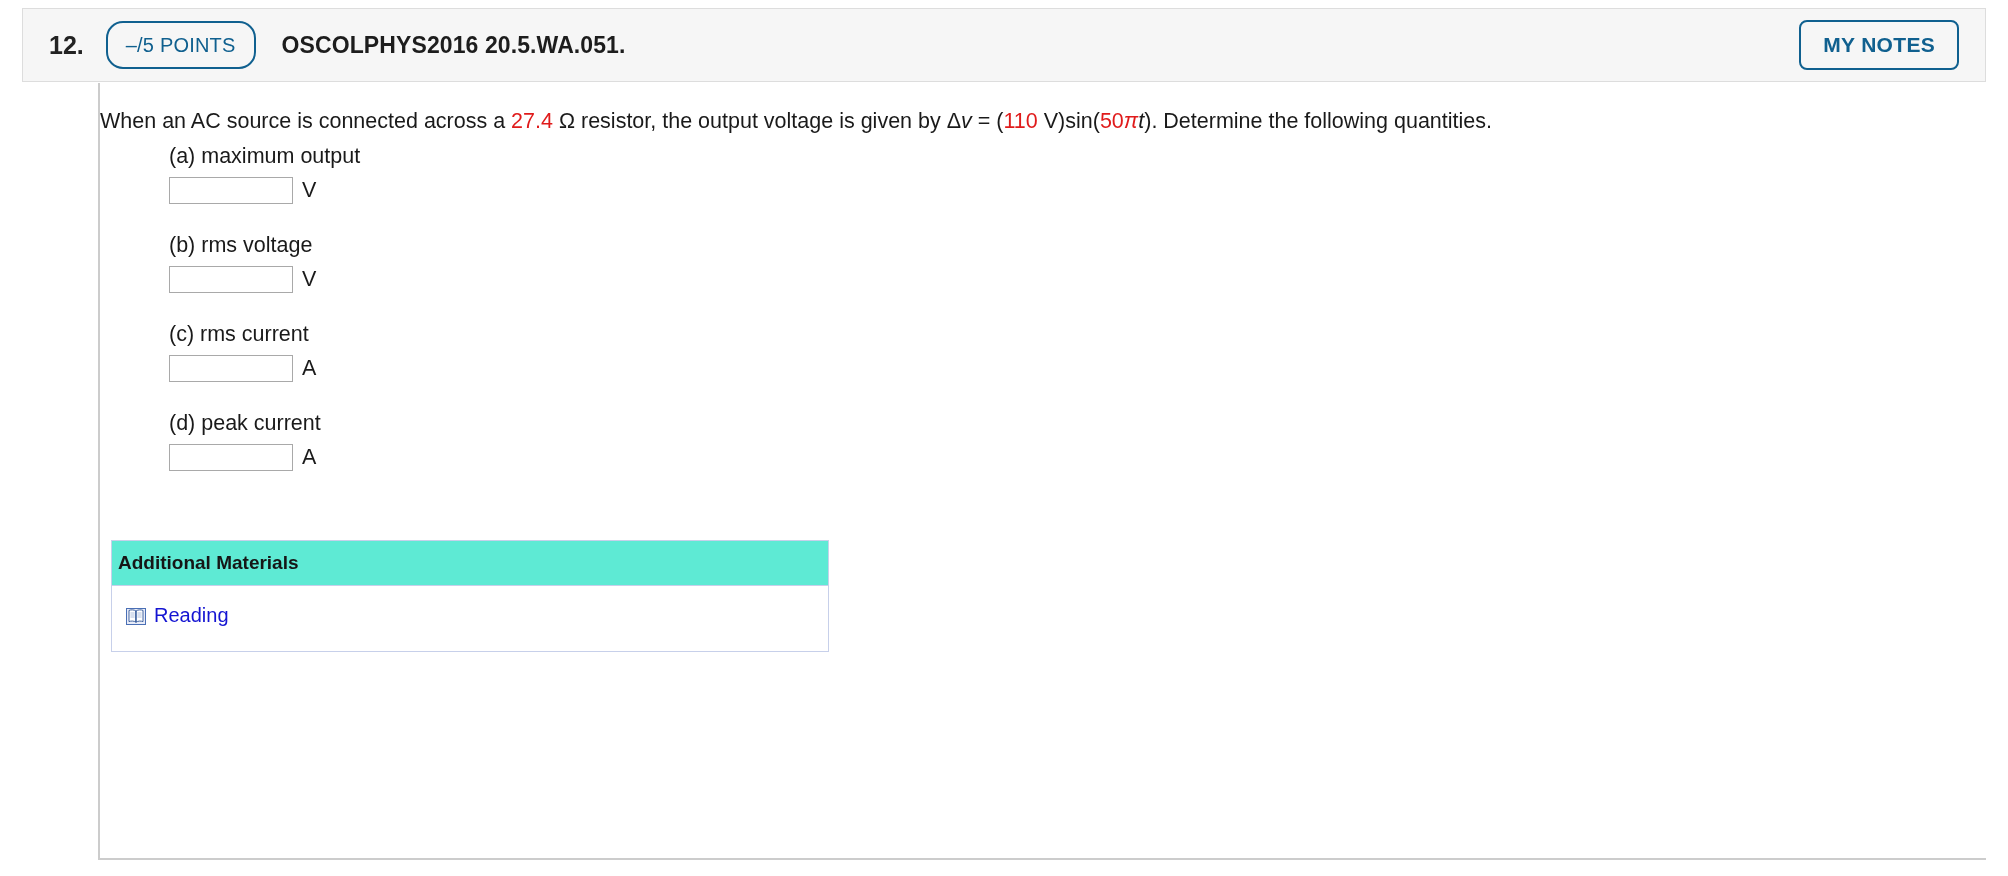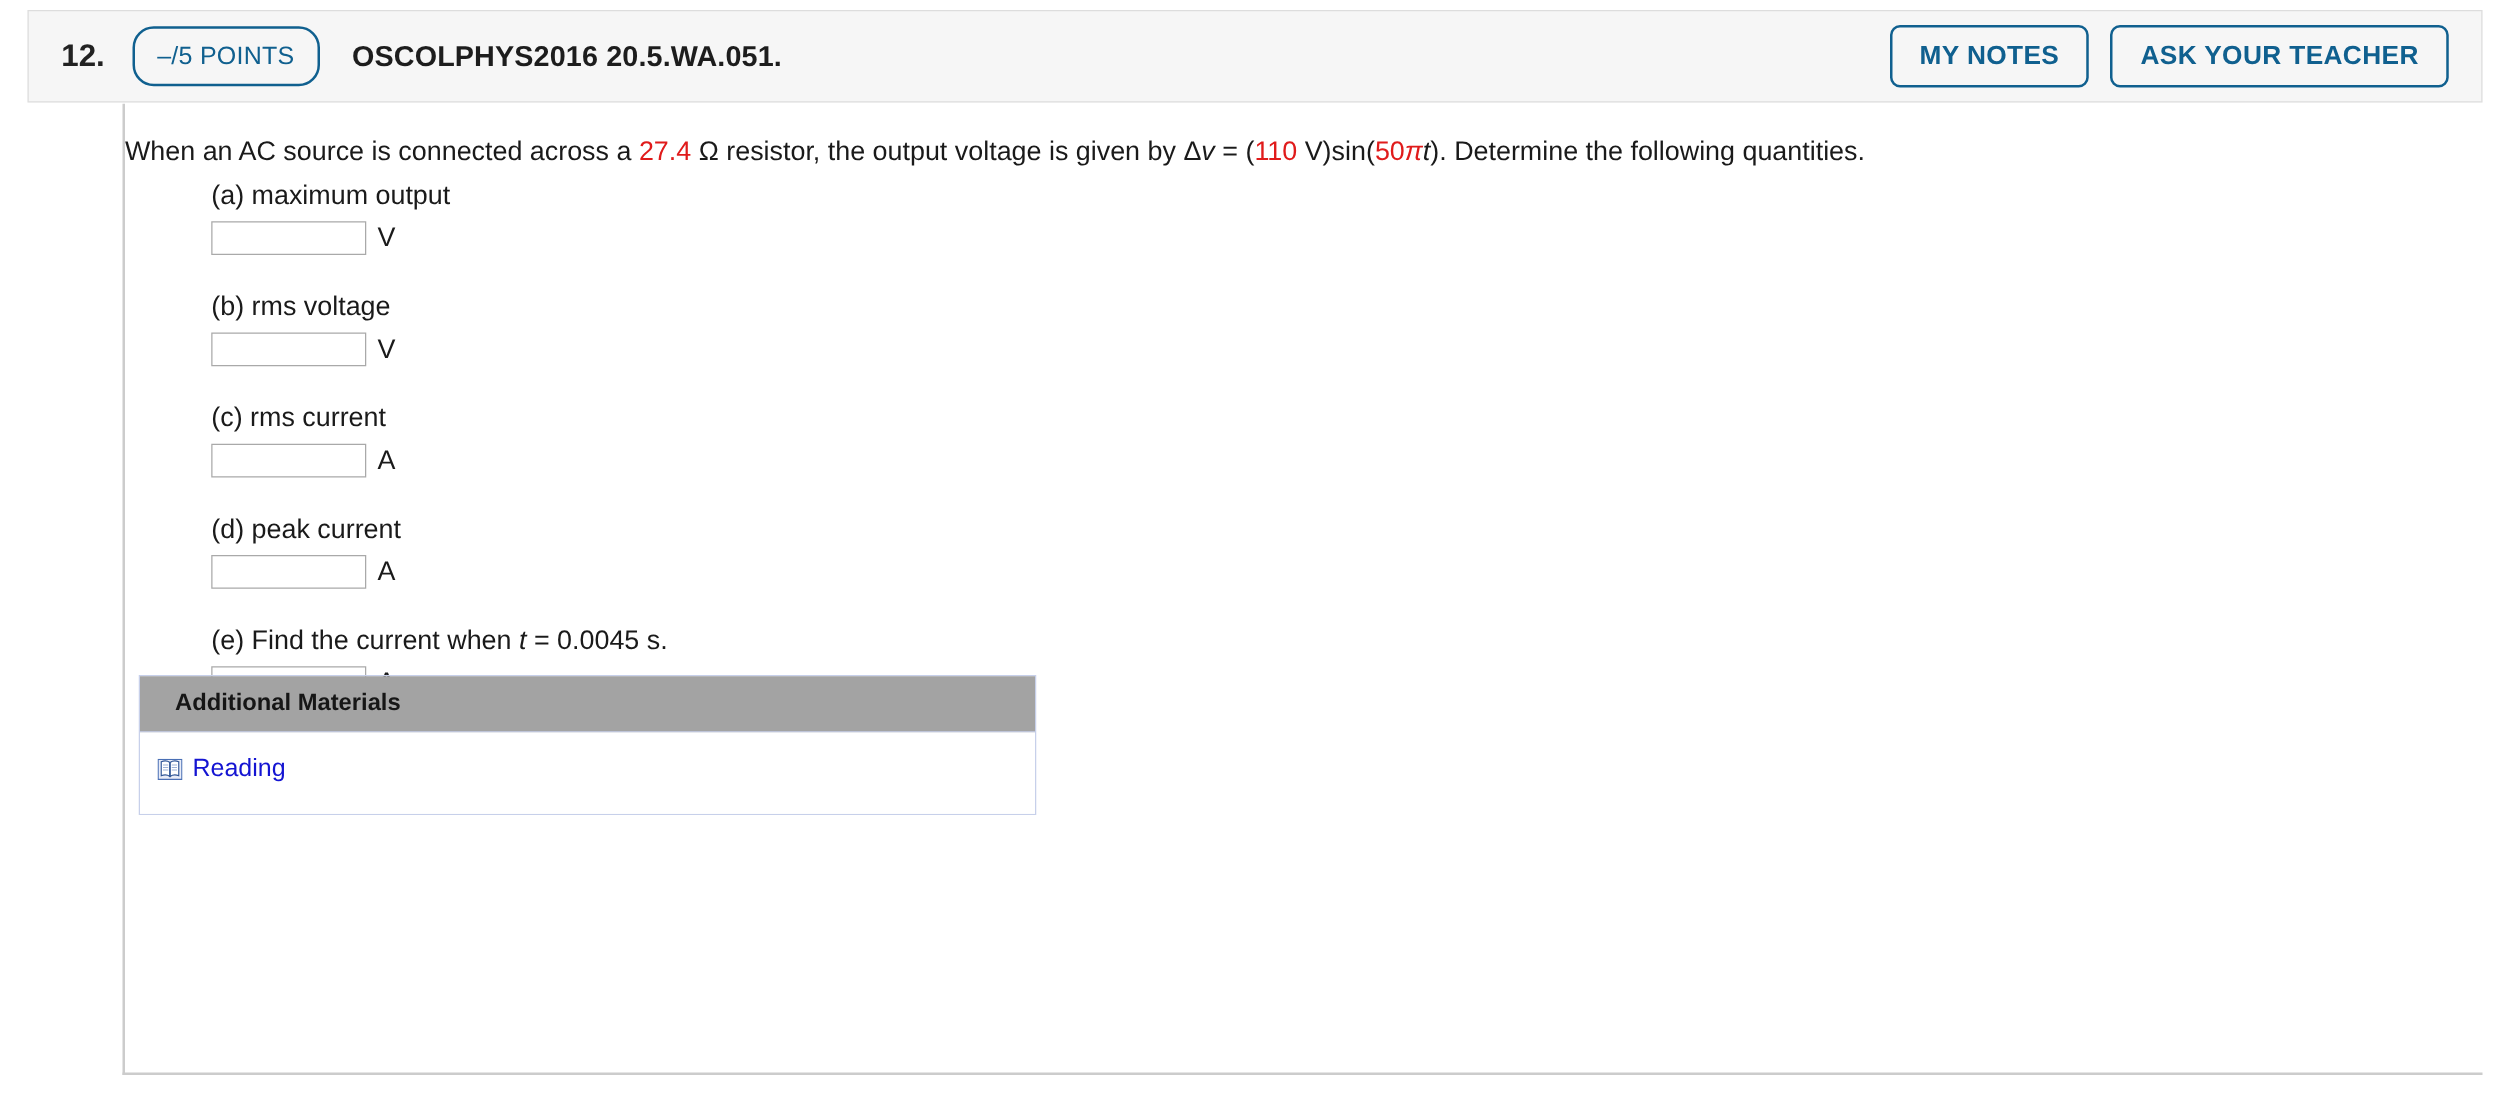--- a/index.html
+++ b/index.html
@@ -150,22 +150,22 @@
   
   .additional-materials {
     position: absolute;
     left: 11px;
     top: 457px;
     width: 718px;
     box-sizing: border-box;
     border: 1px solid #c7d0ea;
   }
   .am-header {
-    background: #a3a3a3;
-    padding: 11px 28px;
+    background: #5eead4;
+    padding: 11px 6px;
     font-size: 19px;
     font-weight: bold;
     color: #161616;
     box-sizing: border-box;
     border-bottom: 1px solid #c7d0ea;
   }
   .am-body {
     background: #ffffff;
     padding: 18px 14px 22px 14px;
   }
@@ -190,21 +190,20 @@
 
 <div class="question-header">
   <div class="q-number">12.</div>
 
   <div class="points-button">–/5 POINTS</div>
 
   <div class="q-code">OSCOLPHYS2016 20.5.WA.051.</div>
 
   <div class="header-actions">
     <div class="action-button">MY NOTES</div>
-    <div class="action-button">ASK YOUR TEACHER</div>
   </div>
 </div>
 
 <div class="question-body">
 
   <div class="prompt">
     <span class="prompt-inner">
       <span>When an AC source is connected across a </span><span class="red">27.4</span><span> Ω resistor, the output voltage is given by </span><span>Δ</span><span class="ital">v</span><span> = (</span><span class="red">110</span><span> V)sin(</span><span class="red">50</span><span class="red ital">π</span><span class="ital">t</span><span>). Determine the following quantities.</span>
     </span>
   </div>
@@ -236,27 +235,20 @@
     </div>
 
     <div class="part">
       <div class="part-label">(d) peak current</div>
       <div class="answer-row">
         <input class="answer-input" type="text" value="" style="">
         <span class="unit">A</span>
       </div>
     </div>
 
-    <div class="part">
-      <div class="part-label"><span>(e) Find the current when </span><span class="ital">t</span><span> = 0.0045 s.</span></div>
-      <div class="answer-row">
-        <input class="answer-input" type="text" value="" style="">
-        <span class="unit">A</span>
-      </div>
-    </div>
 
   </div>
 
   <div class="additional-materials">
     <div class="am-header">Additional Materials</div>
     <div class="am-body">
       <a class="am-link" href="#">
         <span class="book-icon">
           <svg width="20" height="17" viewBox="0 0 20 17" xmlns="http://www.w3.org/2000/svg">
             <rect x="0.5" y="0.5" width="19" height="16" fill="#e8ecf8" stroke="#4a6fb5" stroke-width="1"></rect>

